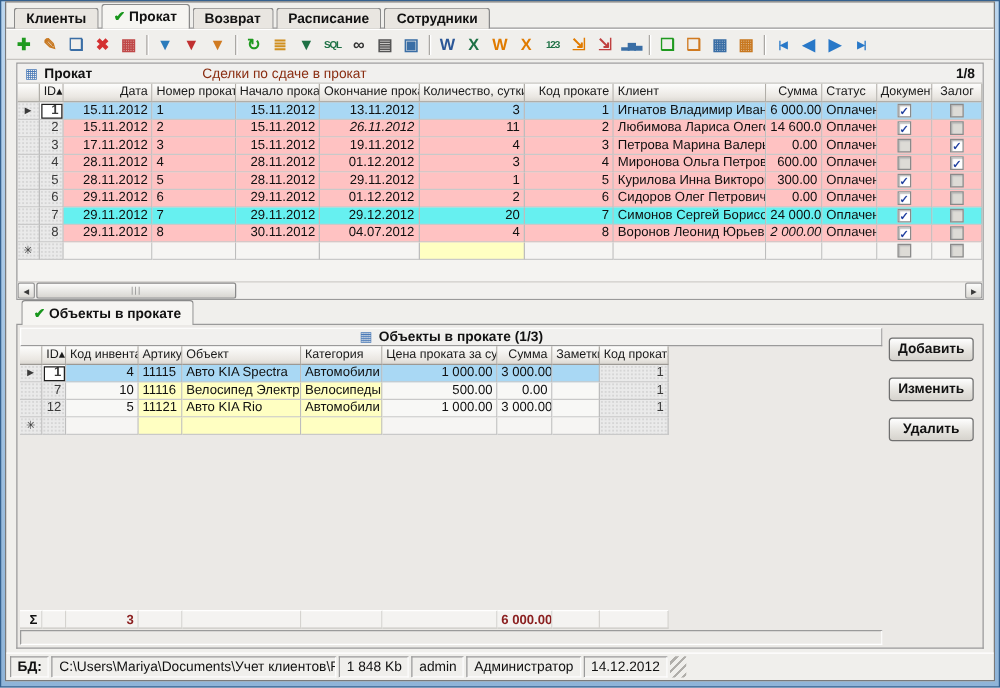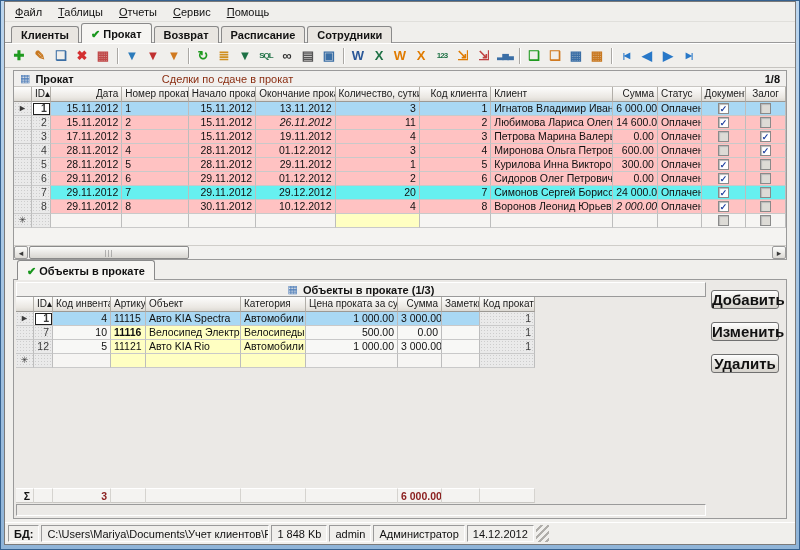--- a/index.html
+++ b/index.html
@@ -138,21 +138,21 @@
   .sum-row { display:flex; height:15px; }
   .sum-cell {
     height:100%; padding:0 3px; font-size:10.5px; line-height:14px; text-align:right;
     background:#f4f3f1; border-right:1px solid #d5d3cf; border-top:1px solid #fff; border-bottom:1px solid #c9c7c3;
     font-weight:bold; color:#111; white-space:nowrap; overflow:hidden;
   }
   .sum-cell.red { color:#8b2020; }
   .lower-bottomstrip { height:12px; margin-top:1px; background:#eceae7; border:1px solid; border-color:#9a9a9a #fff #fff #9a9a9a; }
   .lower-right { flex:1; display:flex; flex-direction:column; align-items:center; gap:13px; padding-top:8px; }
   .side-btn {
-    width:68px; height:19px; font-size:15px; font-weight:bold; color:#111;
+    width:68px; height:19px; font-size:11px; font-weight:bold; color:#111;
     background:linear-gradient(#fefefe,#e4e2dd 60%,#d6d3cd);
     border:1px solid #707070; border-radius:3px; text-align:center; line-height:17px;
   }
   
   .statusbar { height:22px; display:flex; gap:2px; padding:2px 3px 2px 3px; background:#f0efec; border-top:1px solid #fff; align-items:stretch; }
   .sec {
     border:1px solid; border-color:#9a9a9a #fdfdfd #fdfdfd #9a9a9a;
     background:#f0efec; font-size:11px; color:#111; padding:1px 5px;
     white-space:nowrap; overflow:hidden; line-height:14px;
   }
@@ -160,27 +160,20 @@
   .sec.bold { font-weight:bold; }
   .grip { width:13px; border:none; background:
     repeating-linear-gradient(135deg, rgba(0,0,0,0) 0 3px, #b0aeaa 3px 5px); }
 </style>
 </head>
 <body>
 
 <div class="window">
 
   <div class="client">
-    <div class="menubar">
-        <div class="menu-item">Файл</div>
-        <div class="menu-item">Таблицы</div>
-        <div class="menu-item">Отчеты</div>
-        <div class="menu-item">Сервис</div>
-        <div class="menu-item">Помощь</div>
-      </div>
 
     <div class="tabstrip">
         <div class="tab"><span>Клиенты</span></div>
         <div class="tab active"><span class="tab-check">✔</span><span>Прокат</span></div>
         <div class="tab"><span>Возврат</span></div>
         <div class="tab"><span>Расписание</span></div>
         <div class="tab"><span>Сотрудники</span></div>
       </div>
 
     <div class="toolbar">
@@ -231,21 +224,21 @@
       </div>
       <div class="grid">
           <div class="grid-row header-row">
             <div class="grid-cell hcell al-c" style="width: 18px;"></div>
             <div class="grid-cell hcell al-r" style="width: 19px;">ID▴</div>
             <div class="grid-cell hcell al-r" style="width: 72px;">Дата</div>
             <div class="grid-cell hcell al-l" style="width: 67px;">Номер проката</div>
             <div class="grid-cell hcell al-r" style="width: 68px;">Начало проката</div>
             <div class="grid-cell hcell al-r" style="width: 80px;">Окончание проката</div>
             <div class="grid-cell hcell al-r" style="width: 85px;">Количество, сутки</div>
-            <div class="grid-cell hcell al-r" style="width: 72px;">Код клиента</div>
+            <div class="grid-cell hcell al-r" style="width: 72px;">Код прокате</div>
             <div class="grid-cell hcell al-l" style="width: 123px;">Клиент</div>
             <div class="grid-cell hcell al-r" style="width: 45px;">Сумма</div>
             <div class="grid-cell hcell al-l" style="width: 44px;">Статус</div>
             <div class="grid-cell hcell al-c" style="width: 45px;">Документ</div>
             <div class="grid-cell hcell al-c" style="width: 40px;">Залог</div>
           </div>
           <div class="grid-row sel">
             <div class="grid-cell hatch al-c" style="width: 18px; font-size: 9px;">►</div>
             <div class="grid-cell al-r hatch focus" style="width: 19px;">1</div>
             <div class="grid-cell al-r" style="width: 72px;">15.11.2012</div>
@@ -377,21 +370,21 @@
             <div class="grid-cell al-c" style="width: 40px;">
               <div class="chk off">✓</div>
             </div>
           </div>
           <div class="grid-row pink">
             <div class="grid-cell hatch al-c" style="width: 18px; font-size: 9px;"></div>
             <div class="grid-cell al-r hatch" style="width: 19px;">8</div>
             <div class="grid-cell al-r" style="width: 72px;">29.11.2012</div>
             <div class="grid-cell al-l" style="width: 67px;">8</div>
             <div class="grid-cell al-r" style="width: 68px;">30.11.2012</div>
-            <div class="grid-cell al-r" style="width: 80px;">10.12.2012</div>
+            <div class="grid-cell al-r" style="width: 80px;">04.07.2012</div>
             <div class="grid-cell al-r" style="width: 85px;">4</div>
             <div class="grid-cell al-r" style="width: 72px;">8</div>
             <div class="grid-cell al-l" style="width: 123px;">Воронов Леонид Юрьевич</div>
             <div class="grid-cell al-r" style="width: 45px; font-style: italic;">2 000.00</div>
             <div class="grid-cell al-l" style="width: 44px;">Оплачено</div>
             <div class="grid-cell al-c" style="width: 45px;">
               <div class="chk">✓</div>
             </div>
             <div class="grid-cell al-c" style="width: 40px;">
               <div class="chk off">✓</div>
@@ -459,21 +452,21 @@
               <div class="grid-cell al-l" style="width: 65px;">Автомобили</div>
               <div class="grid-cell al-r" style="width: 92px;">1 000.00</div>
               <div class="grid-cell al-r" style="width: 44px;">3 000.00</div>
               <div class="grid-cell al-l" style="width: 38px;"></div>
               <div class="grid-cell al-r hatch" style="width: 55px;">1</div>
             </div>
             <div class="grid-row plain">
               <div class="grid-cell hatch al-c" style="width: 18px; font-size: 9px;"></div>
               <div class="grid-cell al-r hatch" style="width: 19px;">7</div>
               <div class="grid-cell al-r" style="width: 58px;">10</div>
-              <div class="grid-cell al-l yellow" style="width: 35px; font-weight: bold;">11116</div>
+              <div class="grid-cell al-l yellow" style="width: 35px;">11116</div>
               <div class="grid-cell al-l yellow" style="width: 95px;">Велосипед Электровелк</div>
               <div class="grid-cell al-l yellow" style="width: 65px;">Велосипеды</div>
               <div class="grid-cell al-r" style="width: 92px;">500.00</div>
               <div class="grid-cell al-r" style="width: 44px;">0.00</div>
               <div class="grid-cell al-l" style="width: 38px;"></div>
               <div class="grid-cell al-r hatch" style="width: 55px;">1</div>
             </div>
             <div class="grid-row plain">
               <div class="grid-cell hatch al-c" style="width: 18px; font-size: 9px;"></div>
               <div class="grid-cell al-r hatch" style="width: 19px; text-align: right;">12</div>

